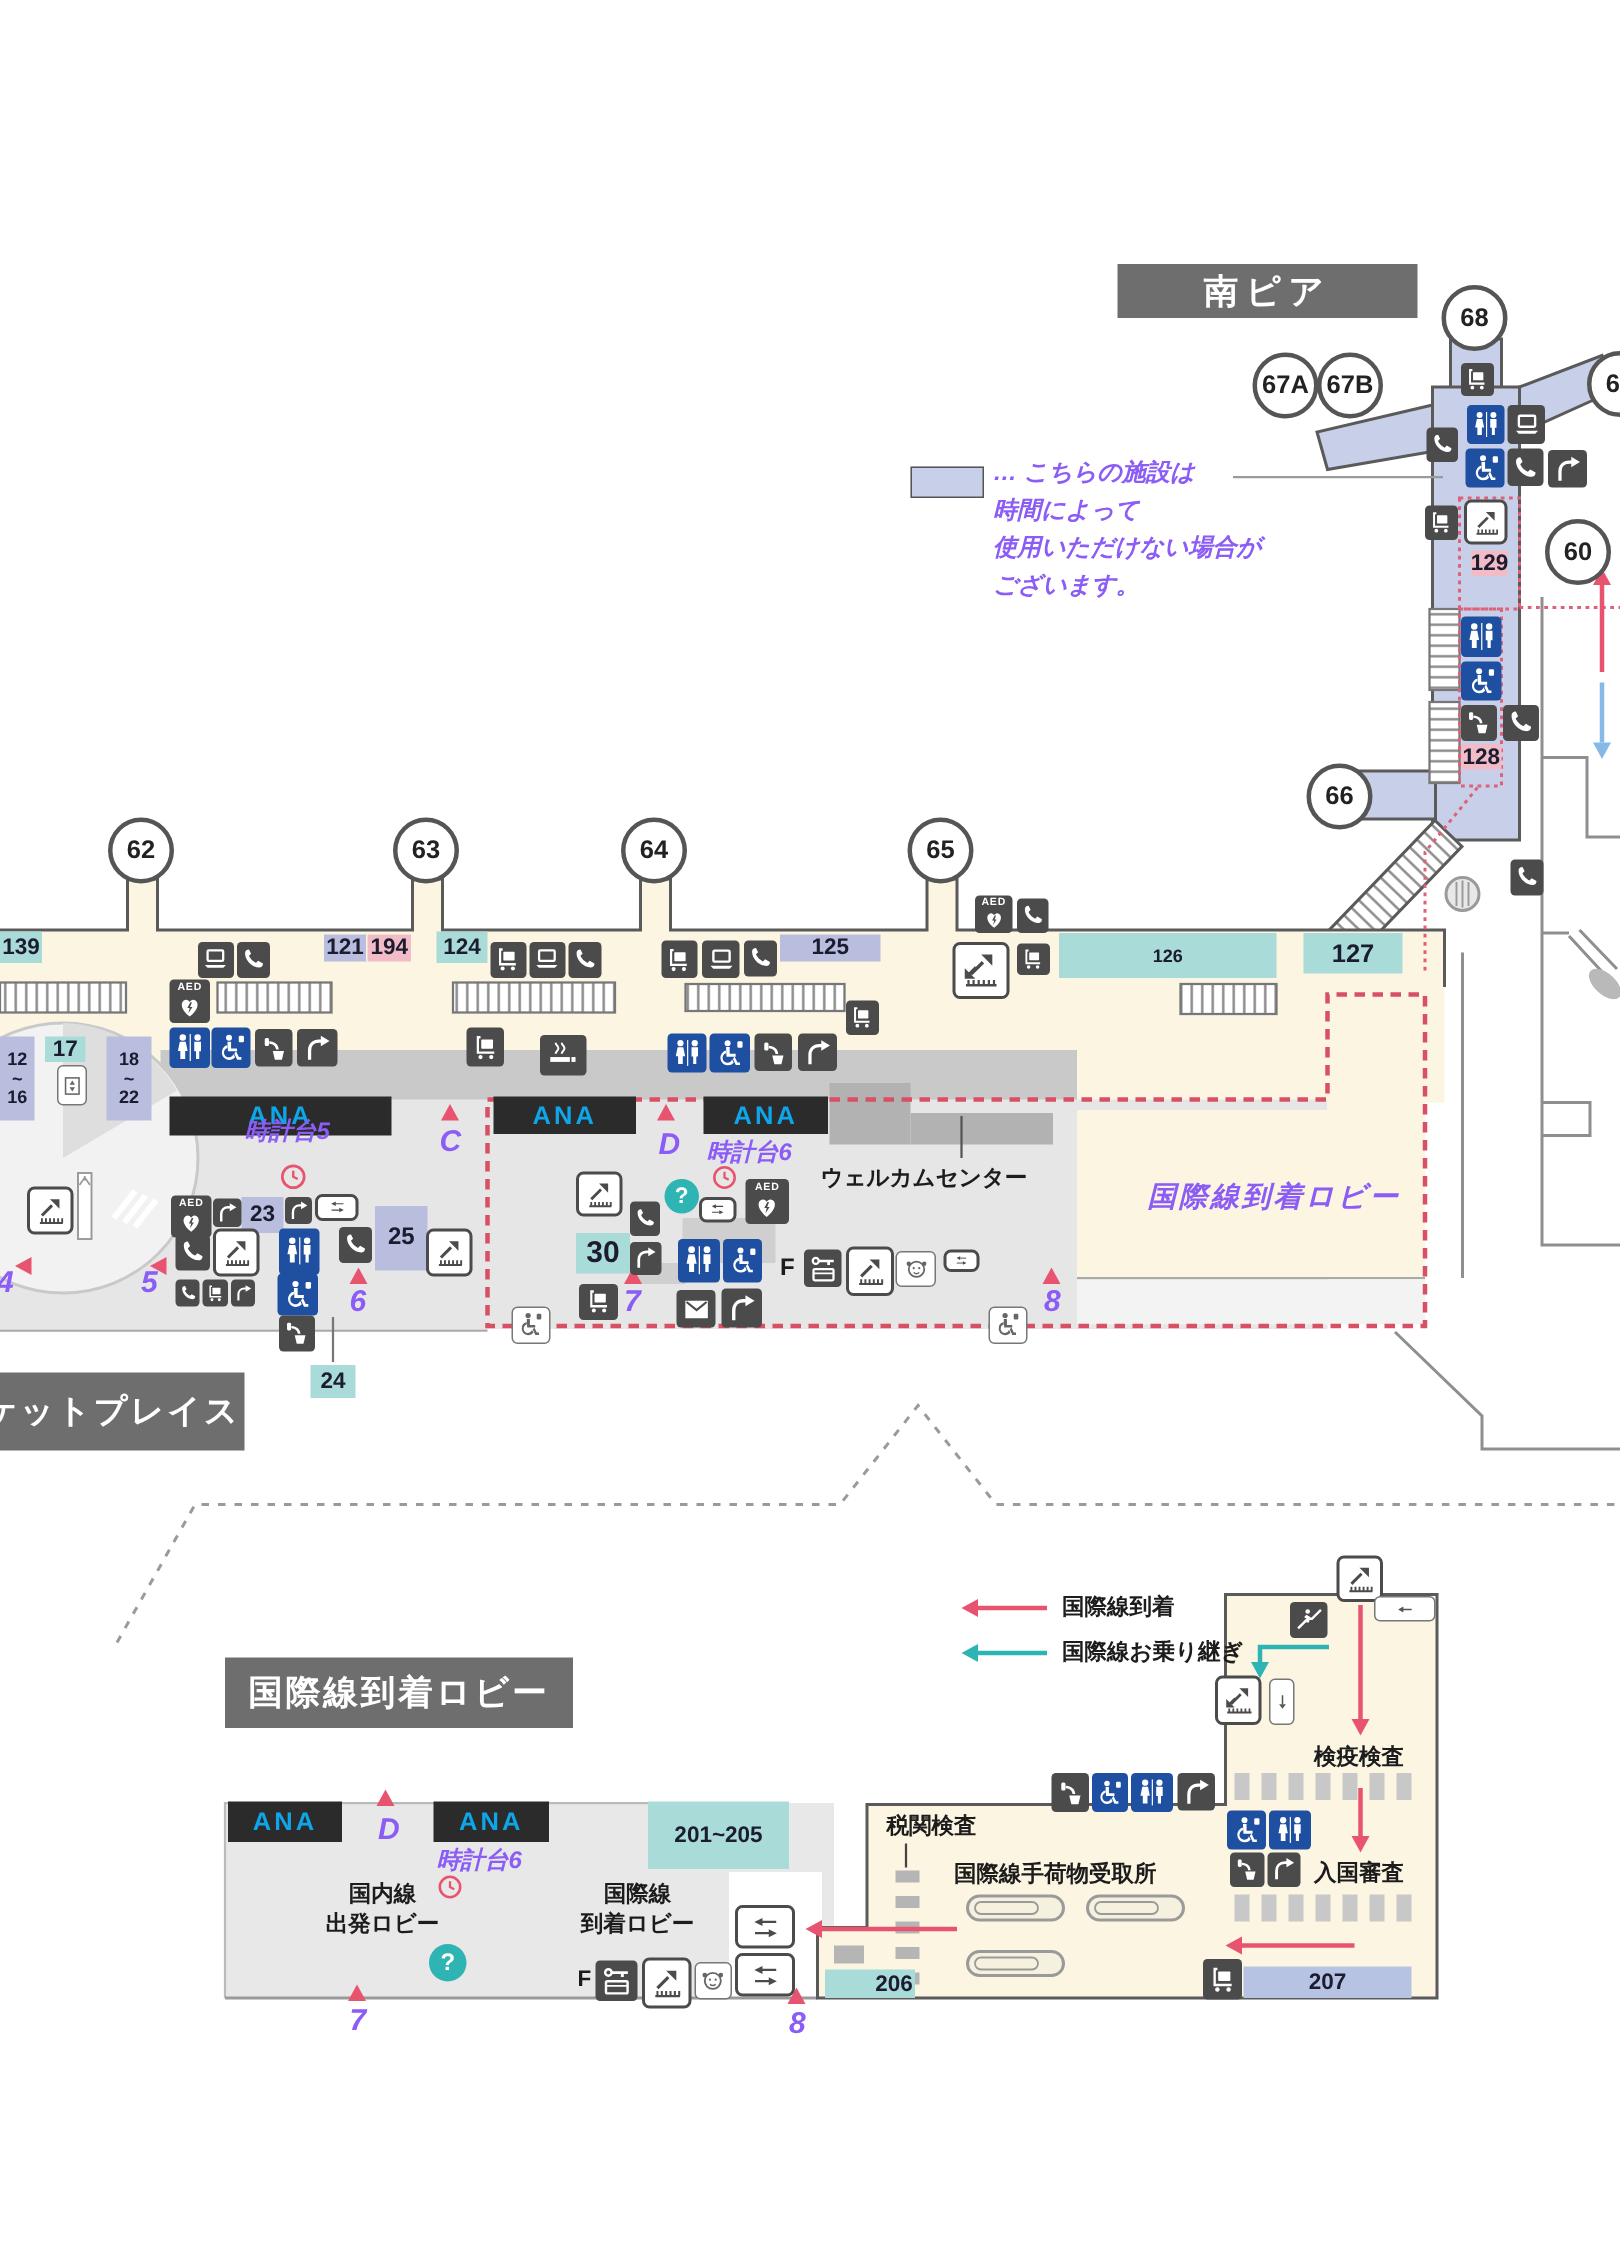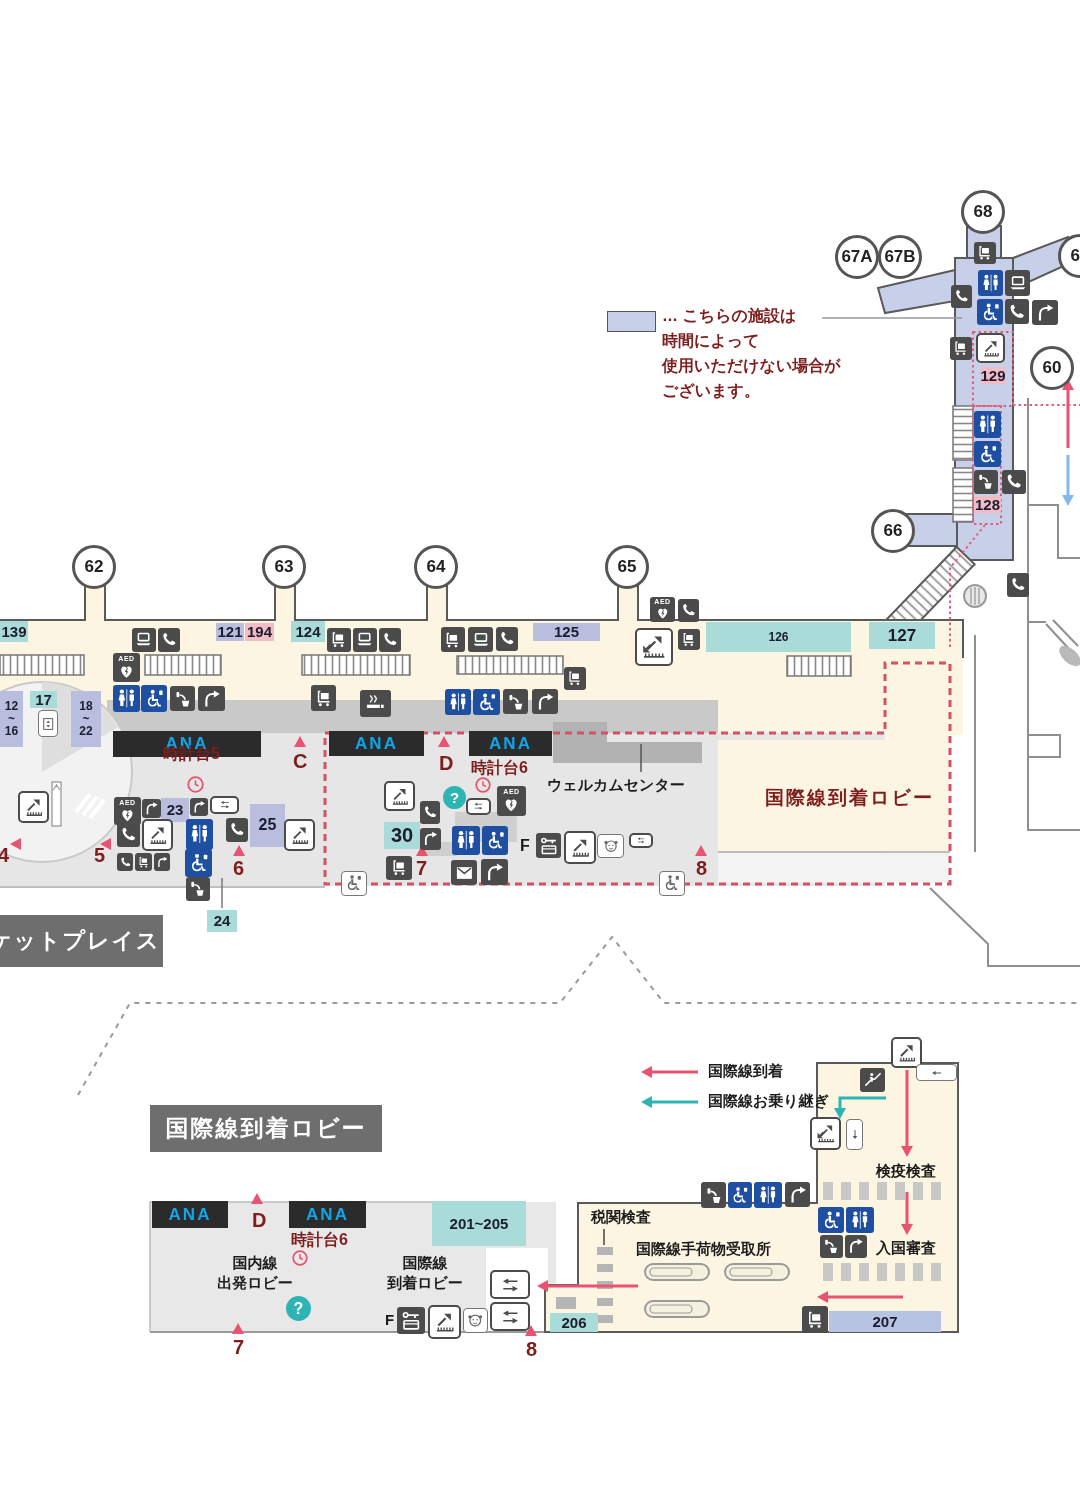--- a/index.html
+++ b/index.html
@@ -29,21 +29,21 @@
         font-size:15px;line-height:1.05;text-align:center;z-index:2;position:absolute;}
   .chip.teal{background:#a9dbd8;}
   .chip.purple{background:#b9bedf;}
   .chip.pinkc{background:#f2bcc6;}
   .chip.bluec{background:#b7c3e2;}
   
   .ana{background:#2b2b2b;color:#0ea5e9;font-weight:bold;display:flex;align-items:center;
        justify-content:center;font-size:17px;letter-spacing:2px;z-index:3;position:absolute;}
   
   .lbl{color:#1c1c1c;font-weight:bold;z-index:3;position:absolute;}
-  .pink{color:#7f1d1d;}
+  .pink{color:#8b5cf6;font-style:italic;}
   .tri{width:0;height:0;border-left:6px solid transparent;border-right:6px solid transparent;
        border-bottom:11px solid #e8536f;z-index:3;position:absolute;}
   .tri-left{width:0;height:0;border-top:6px solid transparent;border-bottom:6px solid transparent;
        border-right:11px solid #e8536f;z-index:3;position:absolute;}
   .info{background:#2fb4b4;border-radius:50%;color:#fff;font-weight:bold;display:flex;
         align-items:center;justify-content:center;z-index:3;position:absolute;}
   .clockic{z-index:3;position:absolute;}
   .swatch{background:#c7d0e8;border:1.5px solid #555;z-index:2;position:absolute;}
 </style>
 </head>
@@ -309,20 +309,21 @@
   </g>
 
   <g stroke="#2fb4b4" stroke-width="3" fill="#2fb4b4">
     <path d="M886 1098 H840 V1108" fill="none"></path>
         <path d="M834 1108 h12 l-6 11 z" stroke="none"></path>
     <path d="M698 1102 H652" fill="none"></path>
         <path d="M652 1096 v12 l-11 -6 z" stroke="none"></path>
   </g>
 </svg>
 
+<div class="abs hdr" style="left:745px;top:176px;width:200px;height:36px;font-size:23px;">南ピア</div>
 <div class="abs hdr" style="left:-62px;top:915px;width:225px;height:52px;font-size:22px;letter-spacing:2px;">マーケットプレイス</div>
 <div class="abs hdr" style="left:150px;top:1105px;width:232px;height:47px;font-size:23px;letter-spacing:2px;">国際線到着ロビー</div>
 
 <div class="swatch" style="left:607px;top:311px;width:47px;height:19px;"></div>
 <div class="lbl pink pre" style="left:662px;top:303px;width:260px;font-size:16px;line-height:25px;">… こちらの施設は
 時間によって
 使用いただけない場合が
 ございます。</div>
 
 <div class="abs gate" style="left:72px;top:545px;">62</div>
@@ -333,38 +334,38 @@
 <div class="abs gate" style="left:835px;top:235px;">67A</div>
 <div class="abs gate" style="left:878px;top:235px;">67B</div>
 <div class="abs gate" style="left:961px;top:190px;">68</div>
 <div class="abs gate" style="left:1058px;top:234px;">69</div>
 <div class="abs gate" style="left:1030px;top:346px;">60</div>
 
 <div class="chip teal" style="left:0px;top:621px;width:28px;height:21px;">139</div>
 <div class="chip purple" style="left:216px;top:623px;width:28px;height:18px;">121</div>
 <div class="chip pinkc" style="left:245px;top:623px;width:29px;height:18px;">194</div>
 <div class="chip teal" style="left:291px;top:621px;width:34px;height:21px;">124</div>
-<div class="chip purple" style="left:520px;top:623px;width:67px;height:18px;margin-left:13px;">125</div>
+<div class="chip purple" style="left:520px;top:623px;width:67px;height:18px;">125</div>
 <div class="chip teal" style="left:706px;top:622px;width:145px;height:30px;font-size:12px;">126</div>
 <div class="chip teal" style="left:869px;top:622px;width:66px;height:27px;font-size:17px;">127</div>
 <div class="chip pinkc" style="left:981px;top:367px;width:24px;height:17px;">129</div>
 <div class="chip pinkc" style="left:974px;top:496px;width:27px;height:17px;">128</div>
 <div class="chip purple pre" style="left:0px;top:691px;width:23px;height:56px;font-size:12px;">12
 ~
 16</div>
 <div class="chip teal" style="left:30px;top:691px;width:27px;height:17px;">17</div>
 <div class="chip purple pre" style="left:71px;top:691px;width:30px;height:56px;font-size:12px;">18
 ~
 22</div>
 <div class="chip purple" style="left:161px;top:798px;width:28px;height:24px;">23</div>
 <div class="chip teal" style="left:207px;top:910px;width:30px;height:22px;">24</div>
 <div class="chip purple" style="left:250px;top:804px;width:35px;height:43px;font-size:16px;">25</div>
 <div class="chip teal" style="left:384px;top:822px;width:36px;height:27px;font-size:20px;">30</div>
 <div class="chip teal" style="left:432px;top:1201px;width:94px;height:45px;">201~205</div>
-<div class="chip teal" style="left:550px;top:1313px;width:48px;height:19px;">206</div>
+<div class="chip teal" style="left:550px;top:1313px;width:28px;height:19px;padding-left:32px;">206</div>
 <div class="chip bluec" style="left:829px;top:1311px;width:112px;height:21px;">207</div>
 
 <div class="ana" style="left:113px;top:731px;width:148px;height:26px;">ANA</div>
 <div class="ana" style="left:329px;top:731px;width:95px;height:25px;">ANA</div>
 <div class="ana" style="left:469px;top:731px;width:83px;height:25px;">ANA</div>
 <div class="tri" style="left:294px;top:736px;"></div>
 <div class="lbl pink" style="left:293px;top:750px;font-size:20px;">C</div>
 <div class="tri" style="left:438px;top:736px;"></div>
 <div class="lbl pink" style="left:439px;top:752px;font-size:20px;">D</div>
 <div class="lbl pink" style="left:163px;top:744px;font-size:16px;">時計台5</div>

